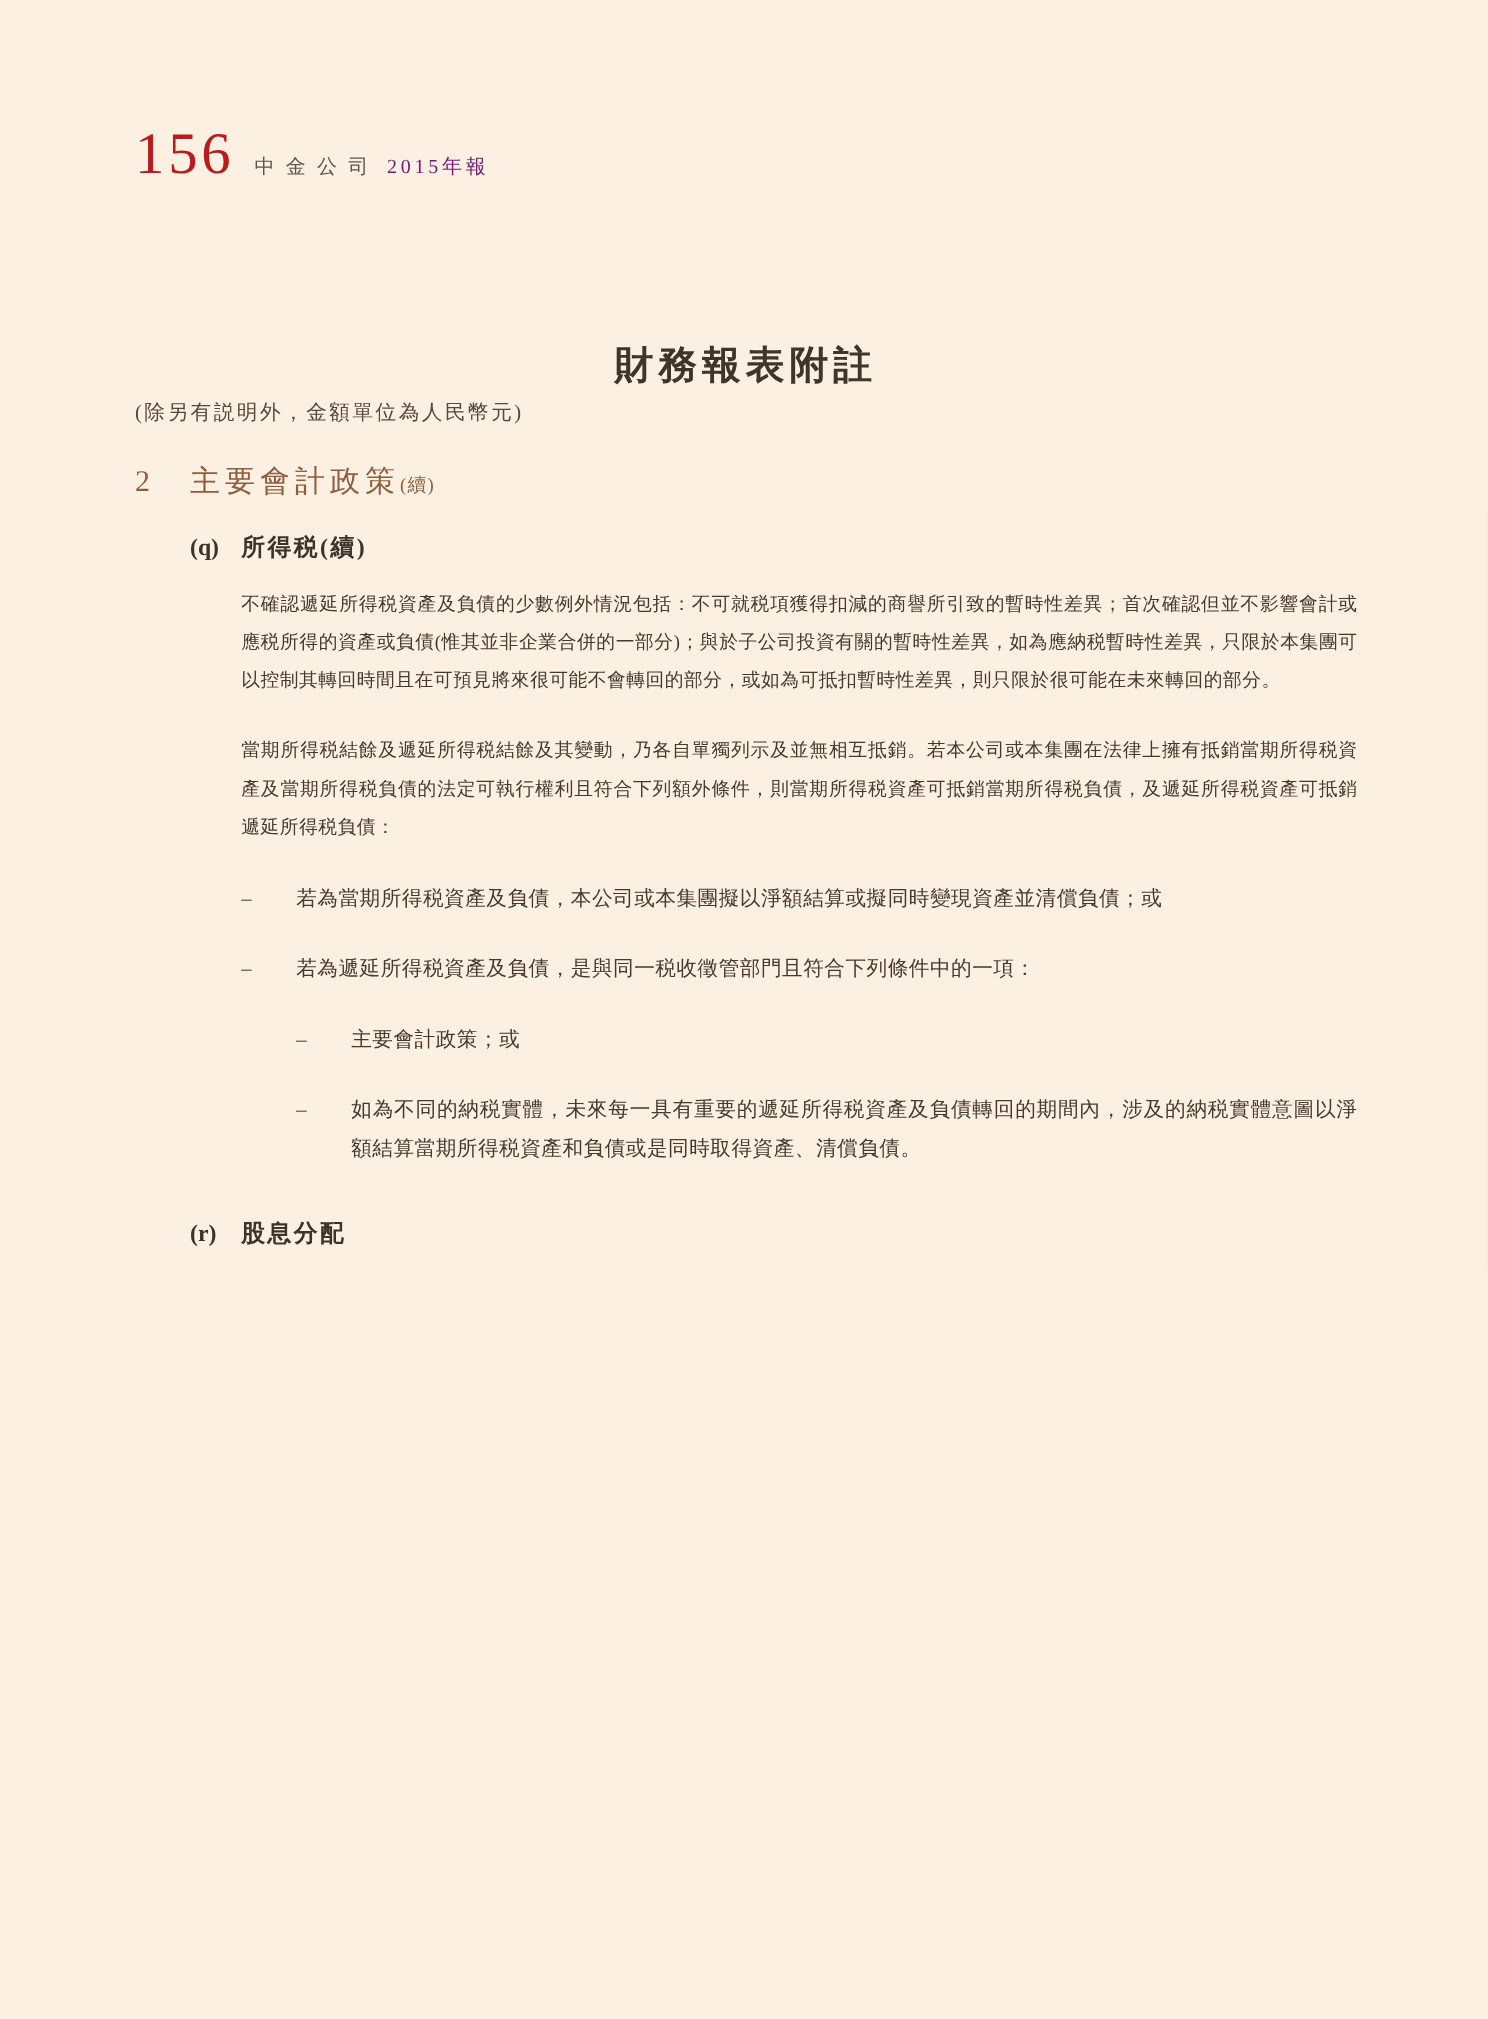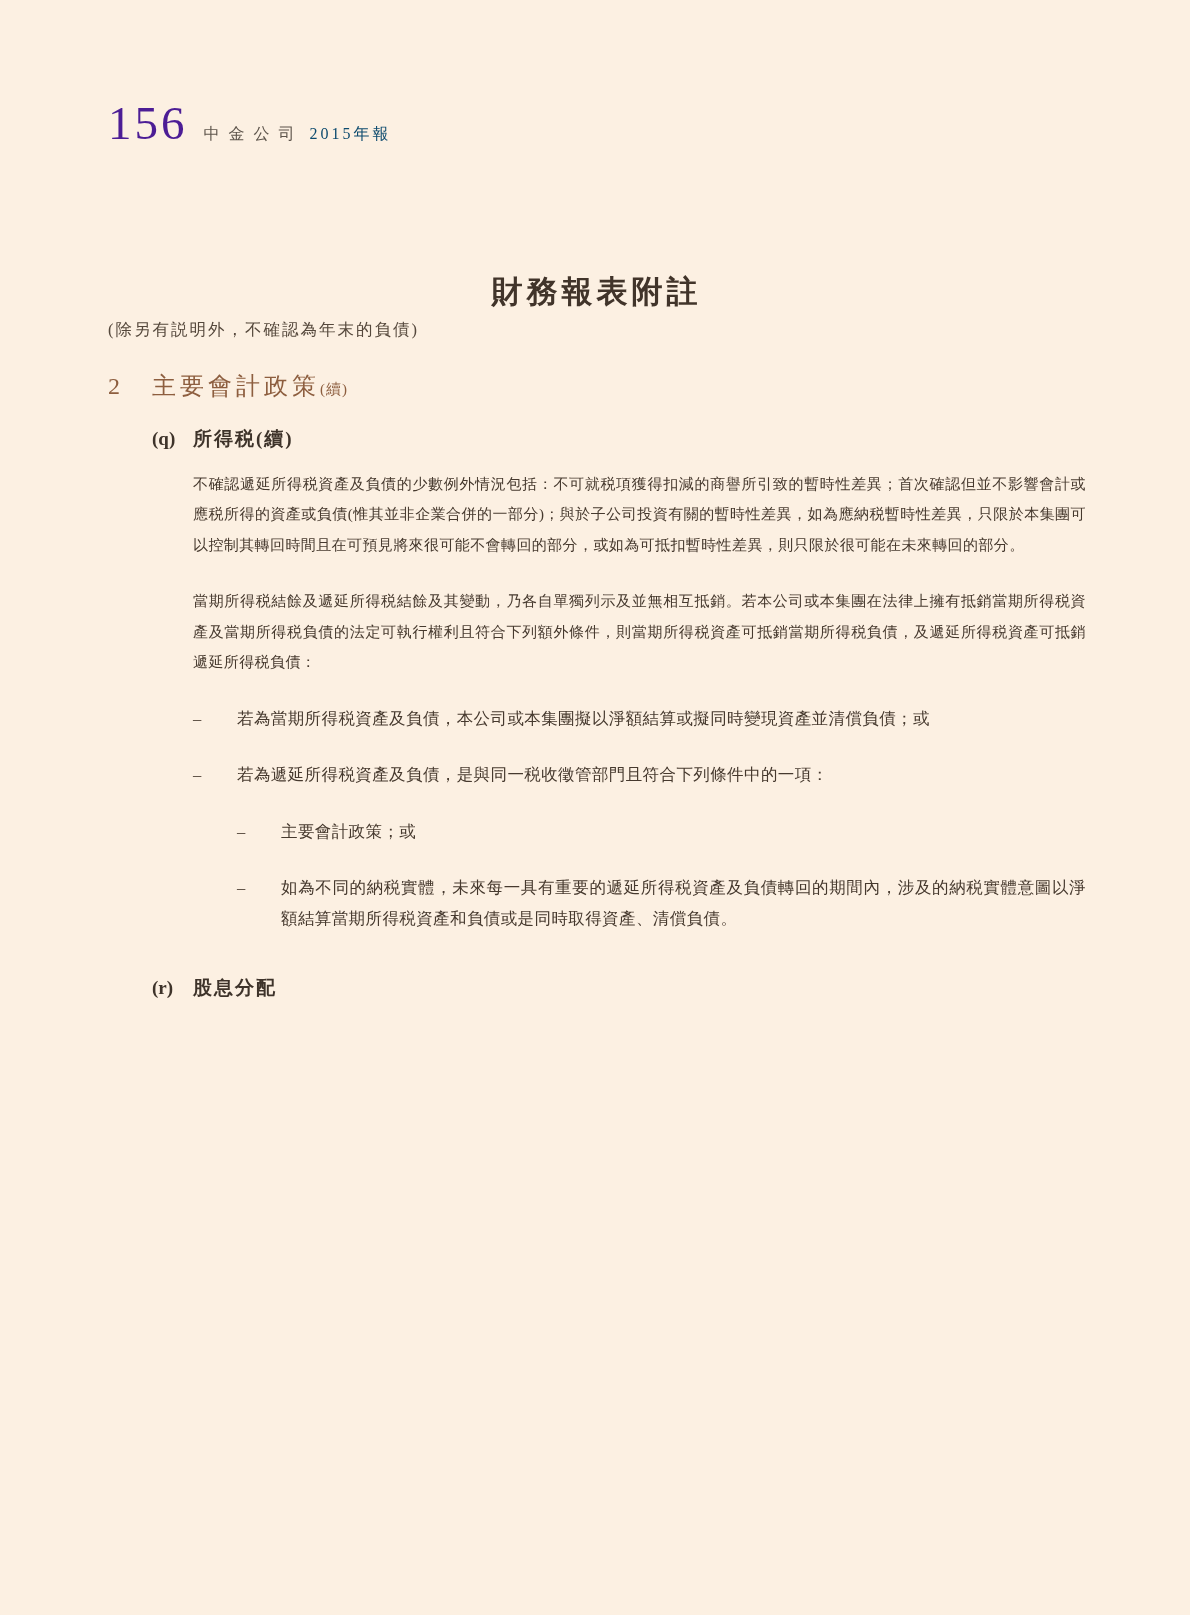--- a/index.html
+++ b/index.html
@@ -21,35 +21,35 @@
   }
 
   
   .page-header {
     display: flex;
     align-items: baseline;
   }
   .page-number {
     font-size: 47px;
     font-weight: 400;
-    color: #4c1d95;
+    color: #b91c1c;
     letter-spacing: 3px;
     line-height: 1;
   }
   .company-name {
     font-size: 16px;
     letter-spacing: 9px;
     margin-left: 16px;
     color: #5e554c;
   }
   .report-year {
     font-size: 16px;
     letter-spacing: 3px;
     margin-left: 6px;
-    color: #0c4a6e;
+    color: #701a75;
   }
 
   
   .doc-title {
     margin: 126px 0 0;
     font-size: 31px;
     font-weight: 700;
     letter-spacing: 4px;
     color: #41342a;
     line-height: 1.2;
@@ -153,21 +153,21 @@
 
   <header class="page-header">
     <span class="page-number">156</span>
     <span class="company-name">中金公司</span>
     <span class="report-year">2015年報</span>
   </header>
 
   <main>
 
     <h1 class="doc-title">財務報表附註</h1>
-    <p class="doc-subtitle">(除另有説明外，不確認為年末的負債)</p>
+    <p class="doc-subtitle">(除另有説明外，金額單位為人民幣元)</p>
 
     <section>
 
       <div class="section-heading">
         <span class="section-number">2</span>
         <h2 class="section-title"><span>主要會計政策</span><span class="section-cont">(續)</span></h2>
       </div>
 
       <section>
         <div class="subsection-heading">

